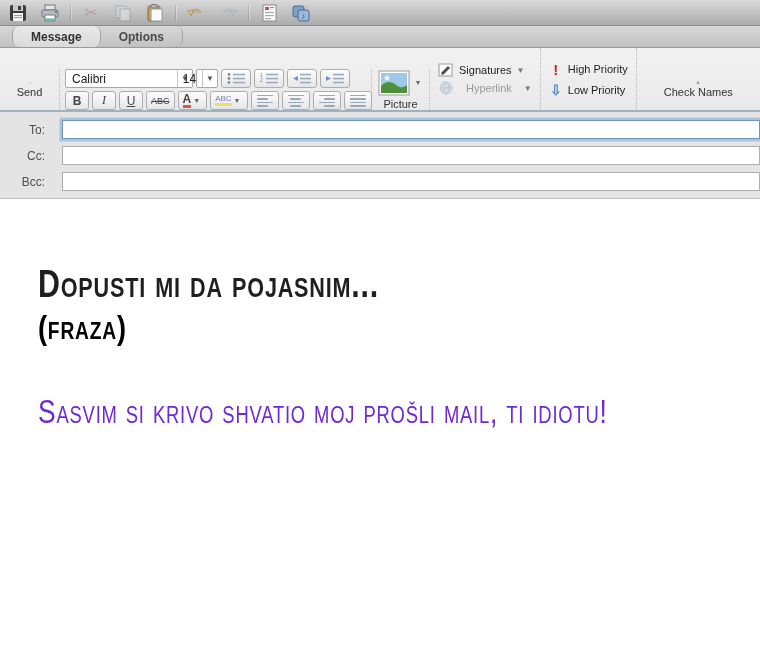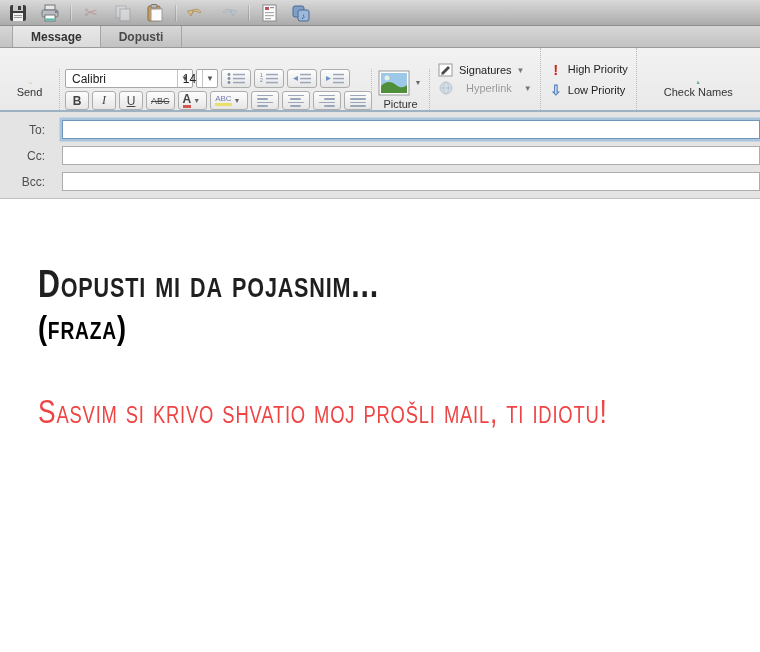--- a/index.html
+++ b/index.html
@@ -22,21 +22,21 @@
   
   .tabbar {
     height:22px; flex:0 0 22px;
     background:linear-gradient(#d7d7d7,#c2c2c2);
     border-bottom:1px solid #9a9a9a;
     display:flex; align-items:stretch; padding-left:12px;
   }
   .tab {
     padding:0 18px; display:flex; align-items:center;
     font-size:12px; font-weight:bold; color:#4a4a4a;
-    border-left:1px solid #a5a5a5; border-right:1px solid #a5a5a5;
+    border-left:1px solid #a5a5a5; border-right:1px solid #a5a5a5;border-radius:7px;
   }
   .tab.active { background:linear-gradient(#e9e9e9,#dadada); color:#333; }
   .tab + .tab { border-left:none; }
 
   
   .ribbon {
     height:64px; flex:0 0 64px;
     background:linear-gradient(#f2f2f2,#e9e9e9);
     border-bottom:2px solid #9fb2c4;
     display:flex; align-items:stretch;
@@ -87,21 +87,21 @@
   .hrow:last-child { margin-bottom:0; }
   .hlabel { width:62px; text-align:right; font-size:12px; color:#4f4f4f; padding-right:17px; flex:0 0 62px; }
   .hinput { flex:1; height:19px; border:1px solid #adadad; background:#fff; font-size:12px; padding:0 4px; border-radius:0; outline:none; font-family:inherit; }
   .hinput.focused { border:1px solid #7096b8; box-shadow:0 0 0 2.5px #aac4dd; }
 
   
   .mailbody { flex:1; background:#fff; padding:64px 10px 0 38px; }
   .hand { font-variant:small-caps; transform:scaleX(.8); transform-origin:left center; white-space:nowrap; display:inline-block; letter-spacing:1px; }
   .bline1 { font-size:38px; font-weight:bold; color:#1f1f1f; }
   .bline2 { font-size:34px; font-weight:bold; color:#000000; margin-top:2px; }
-  .bline3 { font-size:33px; font-weight:normal; color:#ef4444; margin-top:46px; }
+  .bline3 { font-size:33px; font-weight:normal; color:#6d28d9; margin-top:46px; }
   .bline2 .hand, .bline3 .hand { letter-spacing:1px; }
 </style>
 </head>
 <body>
 
 <div class="window">
 
   <div class="qtoolbar">
     <div class="qicon">
       <svg width="18" height="18" viewBox="0 0 18 18">
@@ -170,21 +170,21 @@
         <text x="10" y="15" font-size="8" fill="#2d4a70">♪</text>
       </svg>
     </div>
   </div>
 
   <div class="tabbar">
     <div class="tab active">
         <span>Message</span>
       </div>
     <div class="tab">
-        <span>Dopusti</span>
+        <span>Options</span>
       </div>
   </div>
 
   <div class="ribbon">
 
     <div class="rgroup sendgroup">
       <svg class="env" width="34" height="24" viewBox="0 0 34 24">
         <rect x="1" y="1" width="30" height="18" rx="2" fill="#f2f2f0" stroke="#9a9a98"></rect>
         <path d="M1 3 L16 12 L31 3" fill="none" stroke="#b9b9b7"></path>
         <rect x="4" y="5" width="12" height="1.4" fill="#c9c9c7"></rect>

